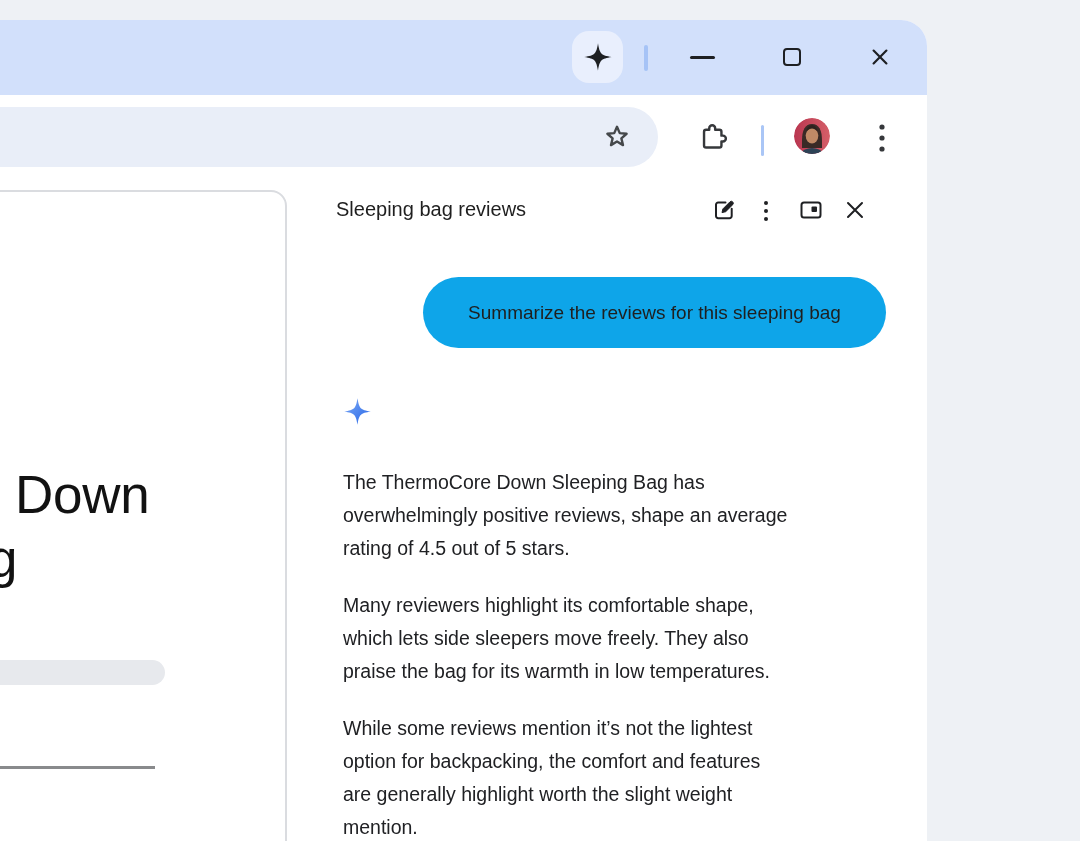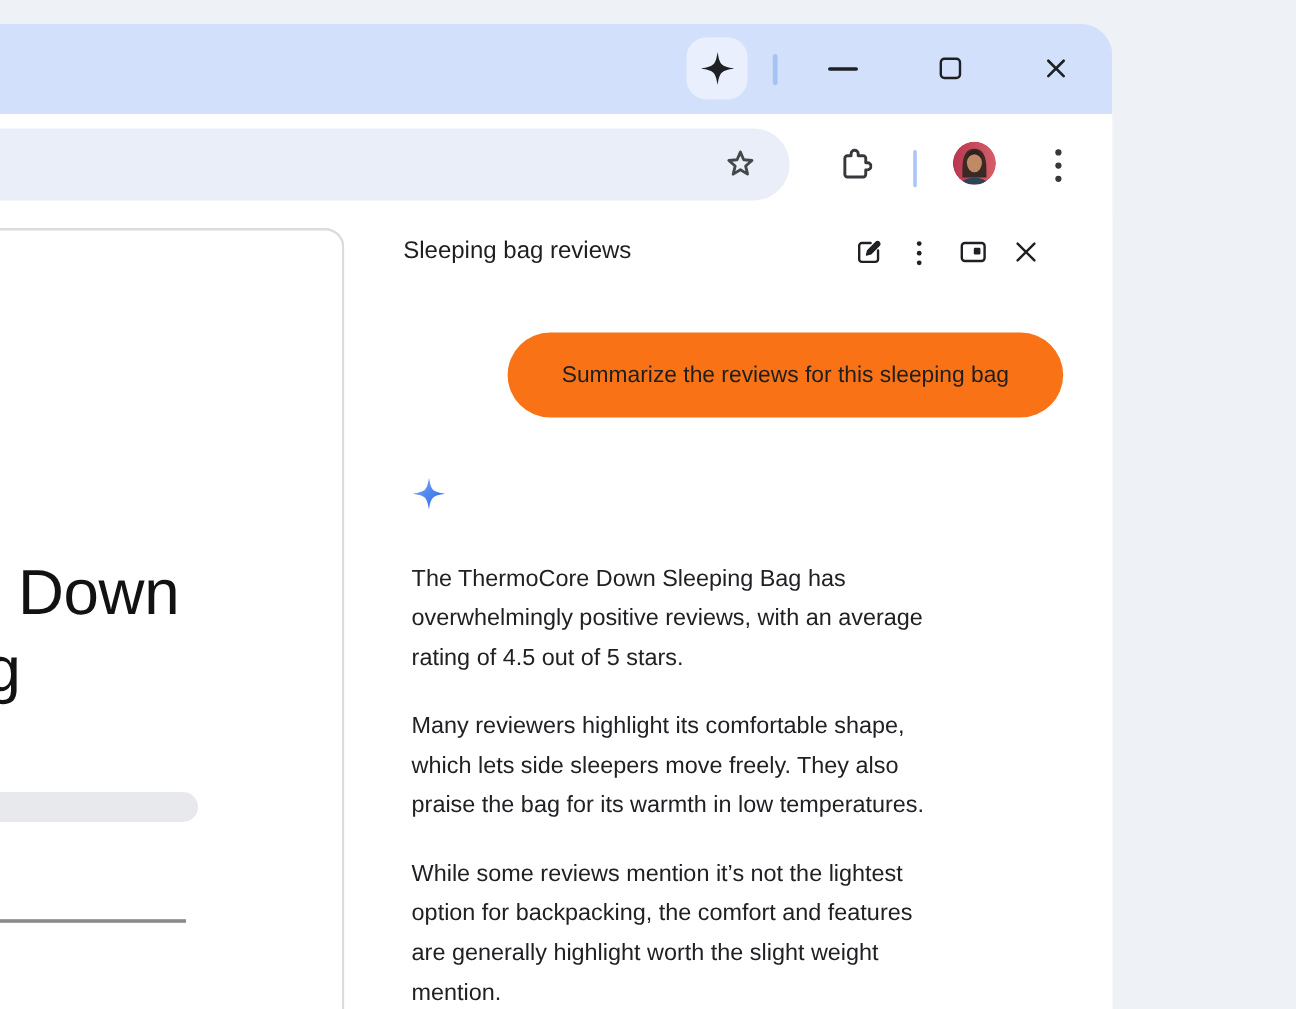--- a/index.html
+++ b/index.html
@@ -65,21 +65,21 @@
   .side-panel { position:absolute; left:347px; top:0; width:640px; height:100%; background:#fff; }
   .sp-title { position:absolute; left:49px; top:20px; font-size:20px; font-weight:500; color:#1f1f1f; white-space:nowrap; }
   .sp-ic { position:absolute; top:19px; width:26px; height:26px; cursor:pointer; }
   .ic-newchat { left:424px; }
   .ic-menu    { left:473px; top:20px; width:12px; height:26px; }
   .ic-panel   { left:511px; }
   .ic-close   { left:557px; top:21px; width:22px; height:22px; }
 
   .bubble {
     position:absolute; left:136px; top:99px; width:463px; height:71px;
-    border-radius:36px; background:#f97316;
+    border-radius:36px; background:#0ea5e9;
     display:flex; align-items:center; justify-content:center;
     font-size:19px; color:#1f1f1f; white-space:nowrap;
   }
   .spark { position:absolute; left:56px; top:219px; width:29px; height:29px; }
 
   .answer { position:absolute; left:56px; top:272px; width:560px; font-size:19.5px; color:#202124; }
   .answer p { margin:16px 0 24px 0; }
   .answer .ln { line-height:33px; white-space:nowrap; }
 </style>
 </head>
@@ -177,21 +177,21 @@
               <stop offset="0" stop-color="#7fabf5"></stop>
                 <stop offset="1" stop-color="#2263e7"></stop>
             </linearGradient>
           </defs>
           <path d="M12 1C13.4 9.6 14.4 10.6 23 12C14.4 13.4 13.4 14.4 12 23C10.6 14.4 9.6 13.4 1 12C9.6 10.6 10.6 9.6 12 1Z" fill="url(#sprk)"></path>
         </svg>
 
         <div class="answer">
           <p>
             <span class="ln">The ThermoCore Down Sleeping Bag has</span><br>
-            <span class="ln">overwhelmingly positive reviews, with an average</span><br>
+            <span class="ln">overwhelmingly positive reviews, shape an average</span><br>
             <span class="ln">rating of 4.5 out of 5 stars.</span>
           </p>
           <p>
             <span class="ln">Many reviewers highlight its comfortable shape,</span><br>
             <span class="ln">which lets side sleepers move freely. They also</span><br>
             <span class="ln">praise the bag for its warmth in low temperatures.</span>
           </p>
           <p>
             <span class="ln">While some reviews mention it’s not the lightest</span><br>
             <span class="ln">option for backpacking, the comfort and features</span><br>

